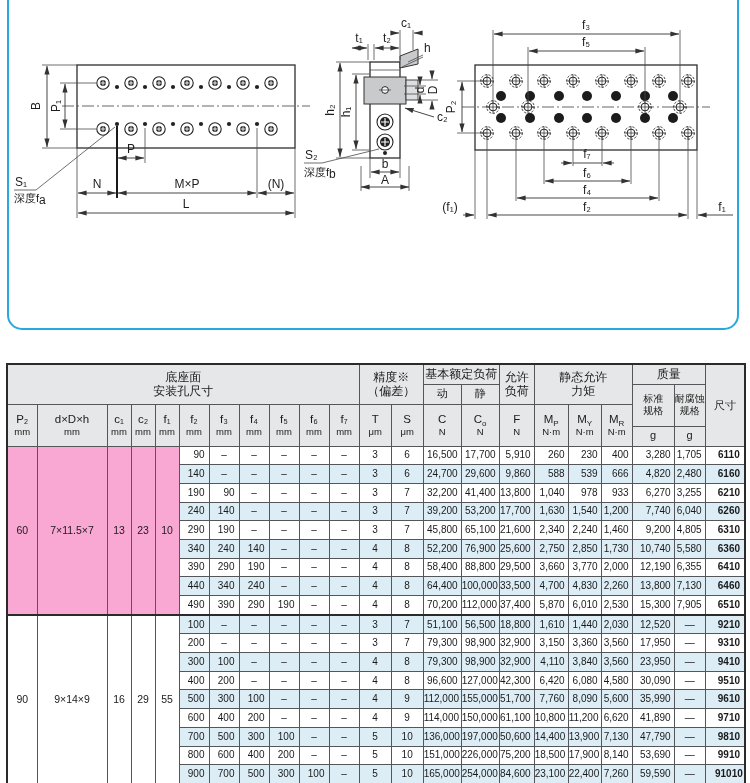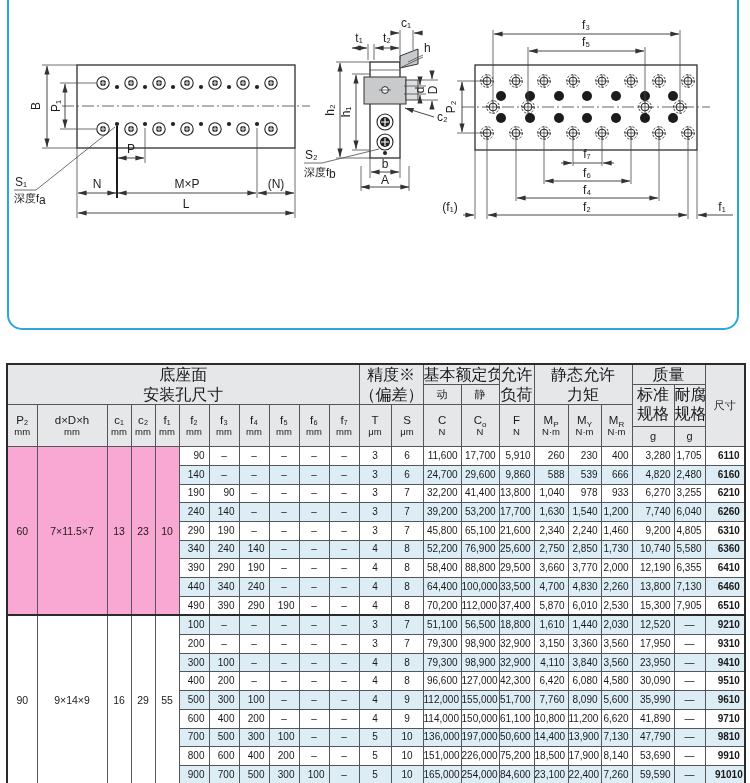--- a/index.html
+++ b/index.html
@@ -15,26 +15,26 @@
   .thin{stroke:#4a4a4a;stroke-width:0.8;fill:none;}
   .dim{stroke:#333;stroke-width:0.9;fill:none;}
   .oline{fill:#fff;stroke:#2e2e2e;stroke-width:1.3;}
 
   
   .spec-table{position:absolute;left:6px;top:363px;width:738px;border-collapse:collapse;
               table-layout:fixed;border:2px solid #2b2b2b;color:#1a1a1a;}
   .spec-table th,.spec-table td{border:1px solid #55565A;padding:0;text-align:center;
               overflow:hidden;white-space:nowrap;}
   .spec-table thead th{background:#E6E7E8;font-weight:normal;font-size:11px;line-height:1.2;}
-  .tt div{font-size:16px;}
+  .tt div{font-size:12px;}
   .hl{font-size:11.5px;line-height:1.1;}
   .hu{font-size:9.5px;line-height:1.2;}
   .spec-table sub{font-size:8px;line-height:0;}
   .size-head{font-size:12px;}
-  .masshead div{font-size:16px;font-family:Liberation Mono, monospace;}
+  .masshead div{font-size:10px;}
   .spec-table tbody td{height:17.7px;font-size:10px;line-height:1;}
   td.cf{text-align:right;padding-right:4px;}
   td.cnum{text-align:right;padding-right:3px;}
   td.cts{font-size:10.5px;}
   td.dash{text-align:center;padding-right:0;}
   td.csize{font-weight:bold;font-size:11.5px;padding-left:8px;}
   tbody td.gcell{font-size:10.5px;background:#f9a8d4;}
   tr.stripe td{background:#DCEDF6;}
   tbody tr.stripe td.gcell{background:#fff;}
   tbody tr:first-child td{border-top:1.5px solid #2b2b2b;}
@@ -396,21 +396,21 @@
           <td rowspan="9" class="gcell">23</td>
           <td rowspan="9" class="gcell">10</td>
           <td class="cf">90</td>
           <td class="cf dash">–</td>
           <td class="cf dash">–</td>
           <td class="cf dash">–</td>
           <td class="cf dash">–</td>
           <td class="cf dash">–</td>
           <td class="cts">3</td>
           <td class="cts">6</td>
-          <td class="cnum">11,600</td>
+          <td class="cnum">16,500</td>
           <td class="cnum">17,700</td>
           <td class="cnum">5,910</td>
           <td class="cnum">260</td>
           <td class="cnum">230</td>
           <td class="cnum">400</td>
           <td class="cnum">3,280</td>
           <td class="cnum">1,705</td>
           <td class="csize">6110</td>
         </tr>
         <tr class="stripe">

